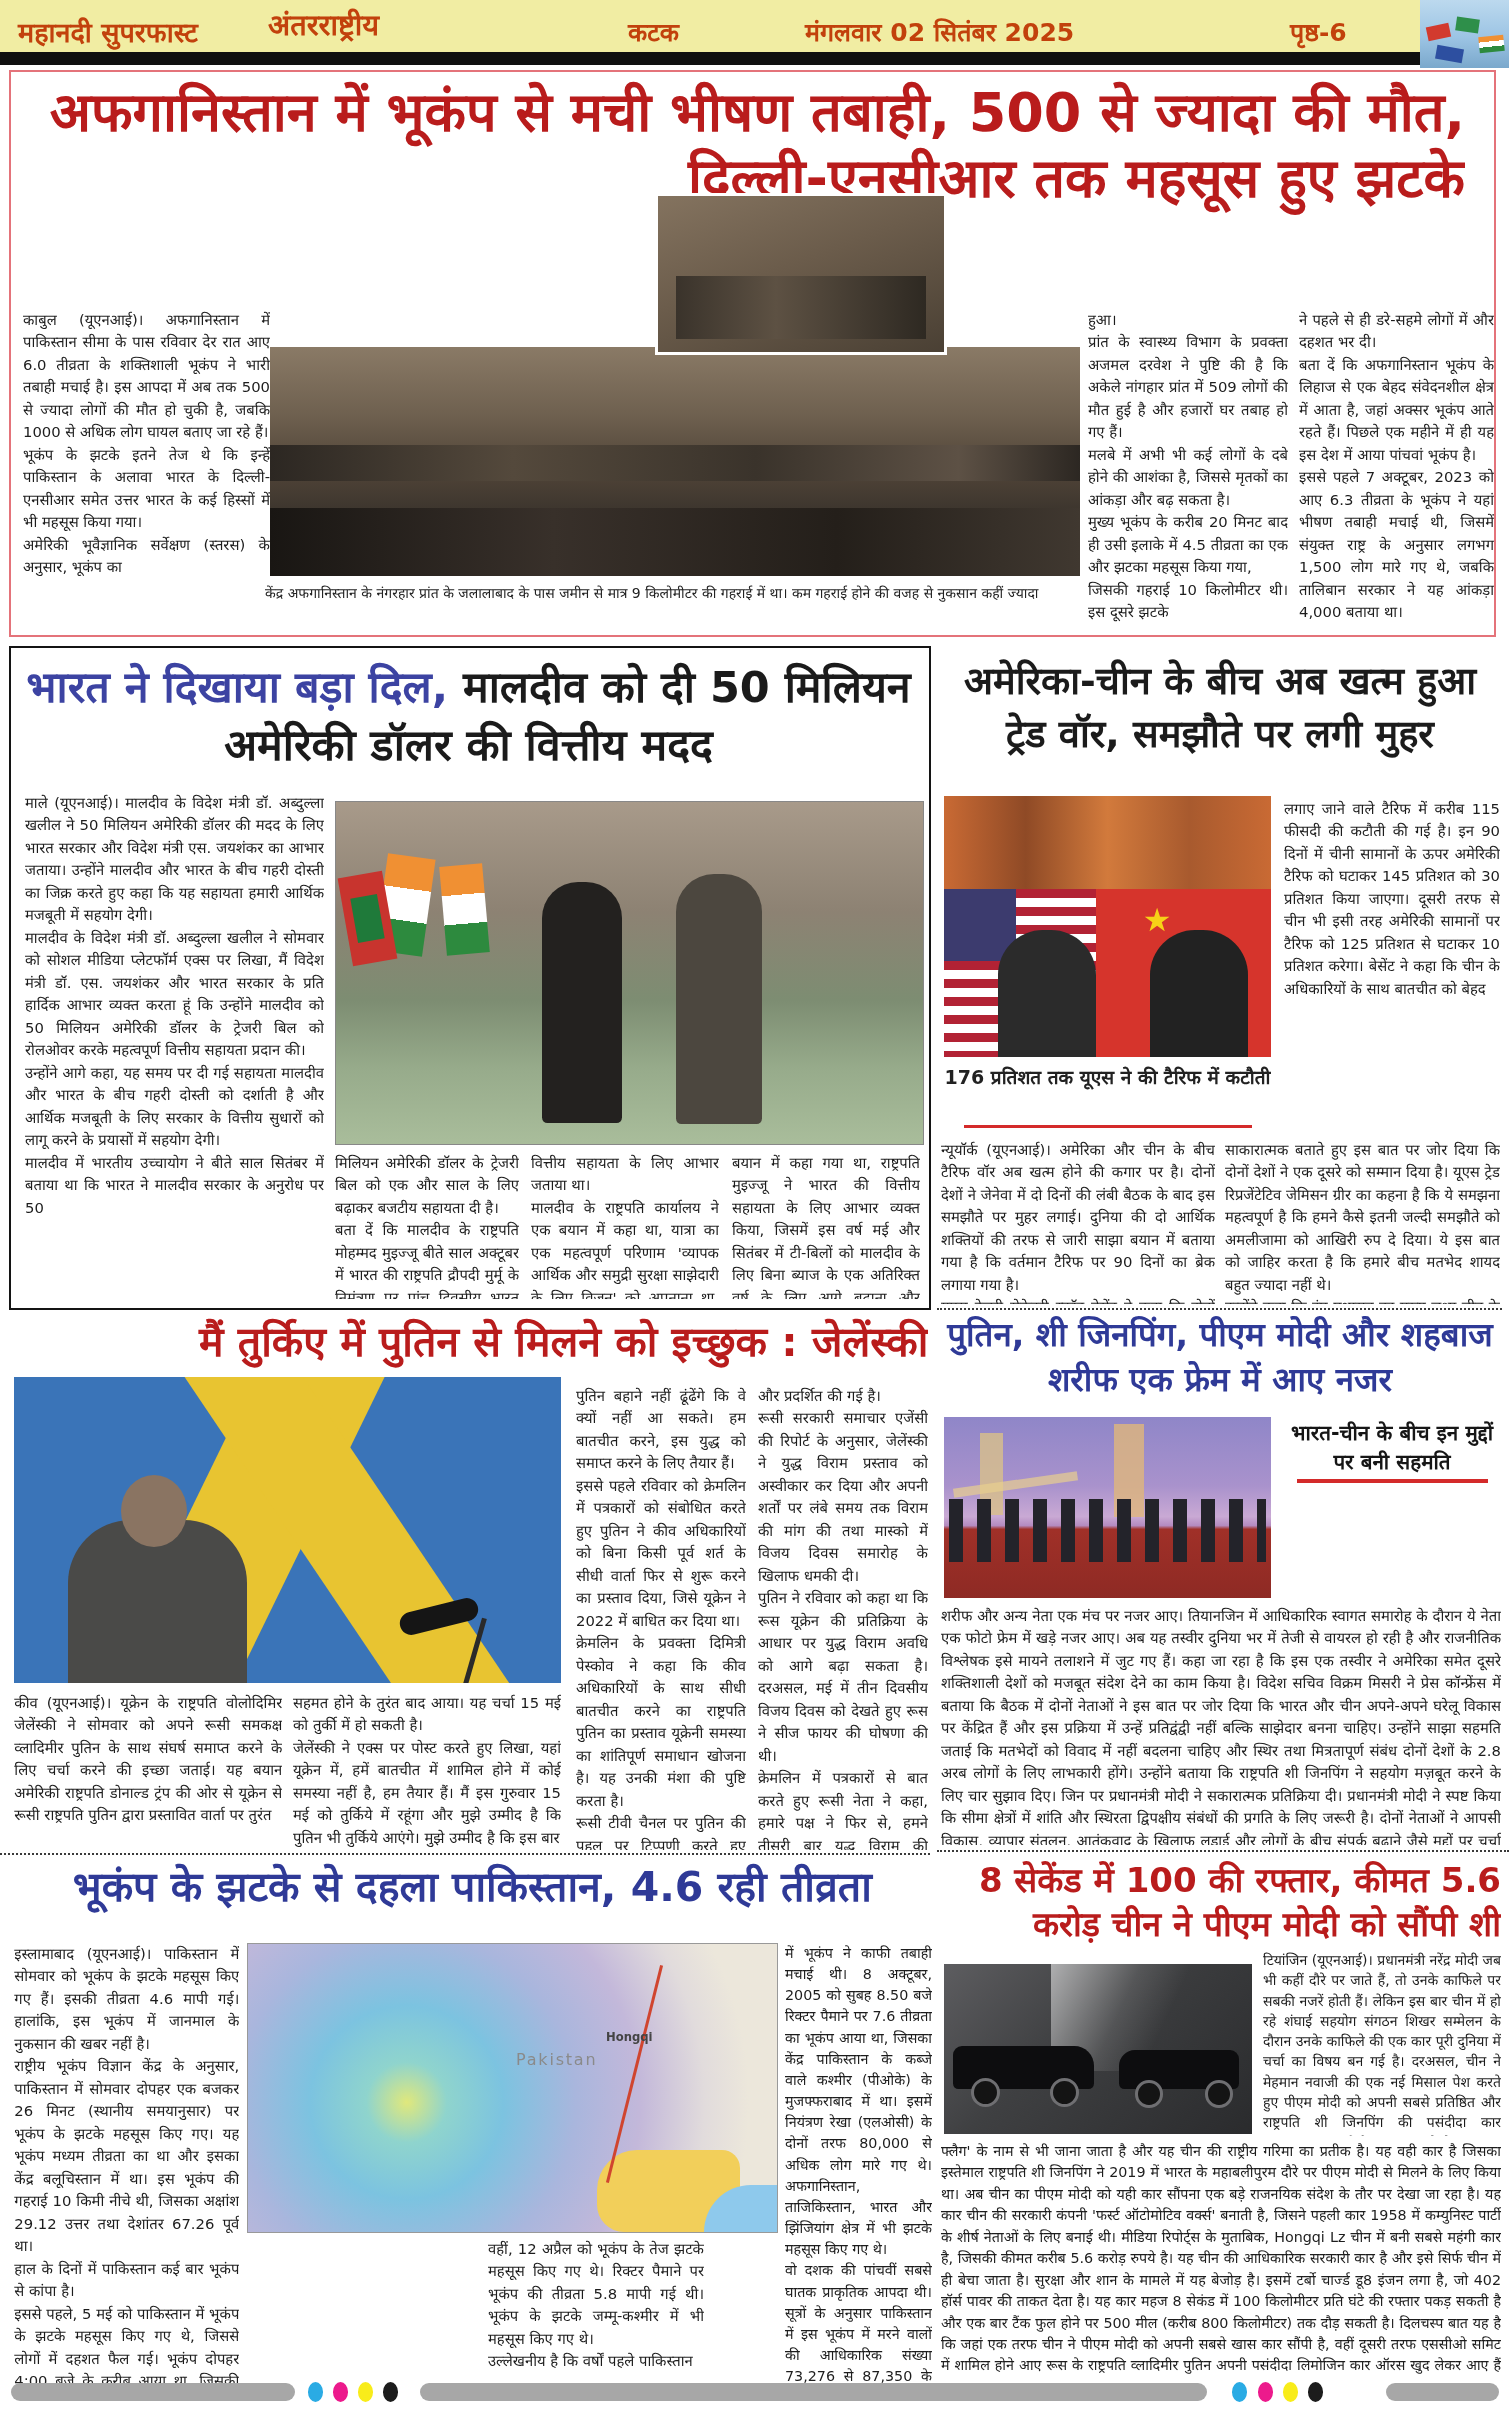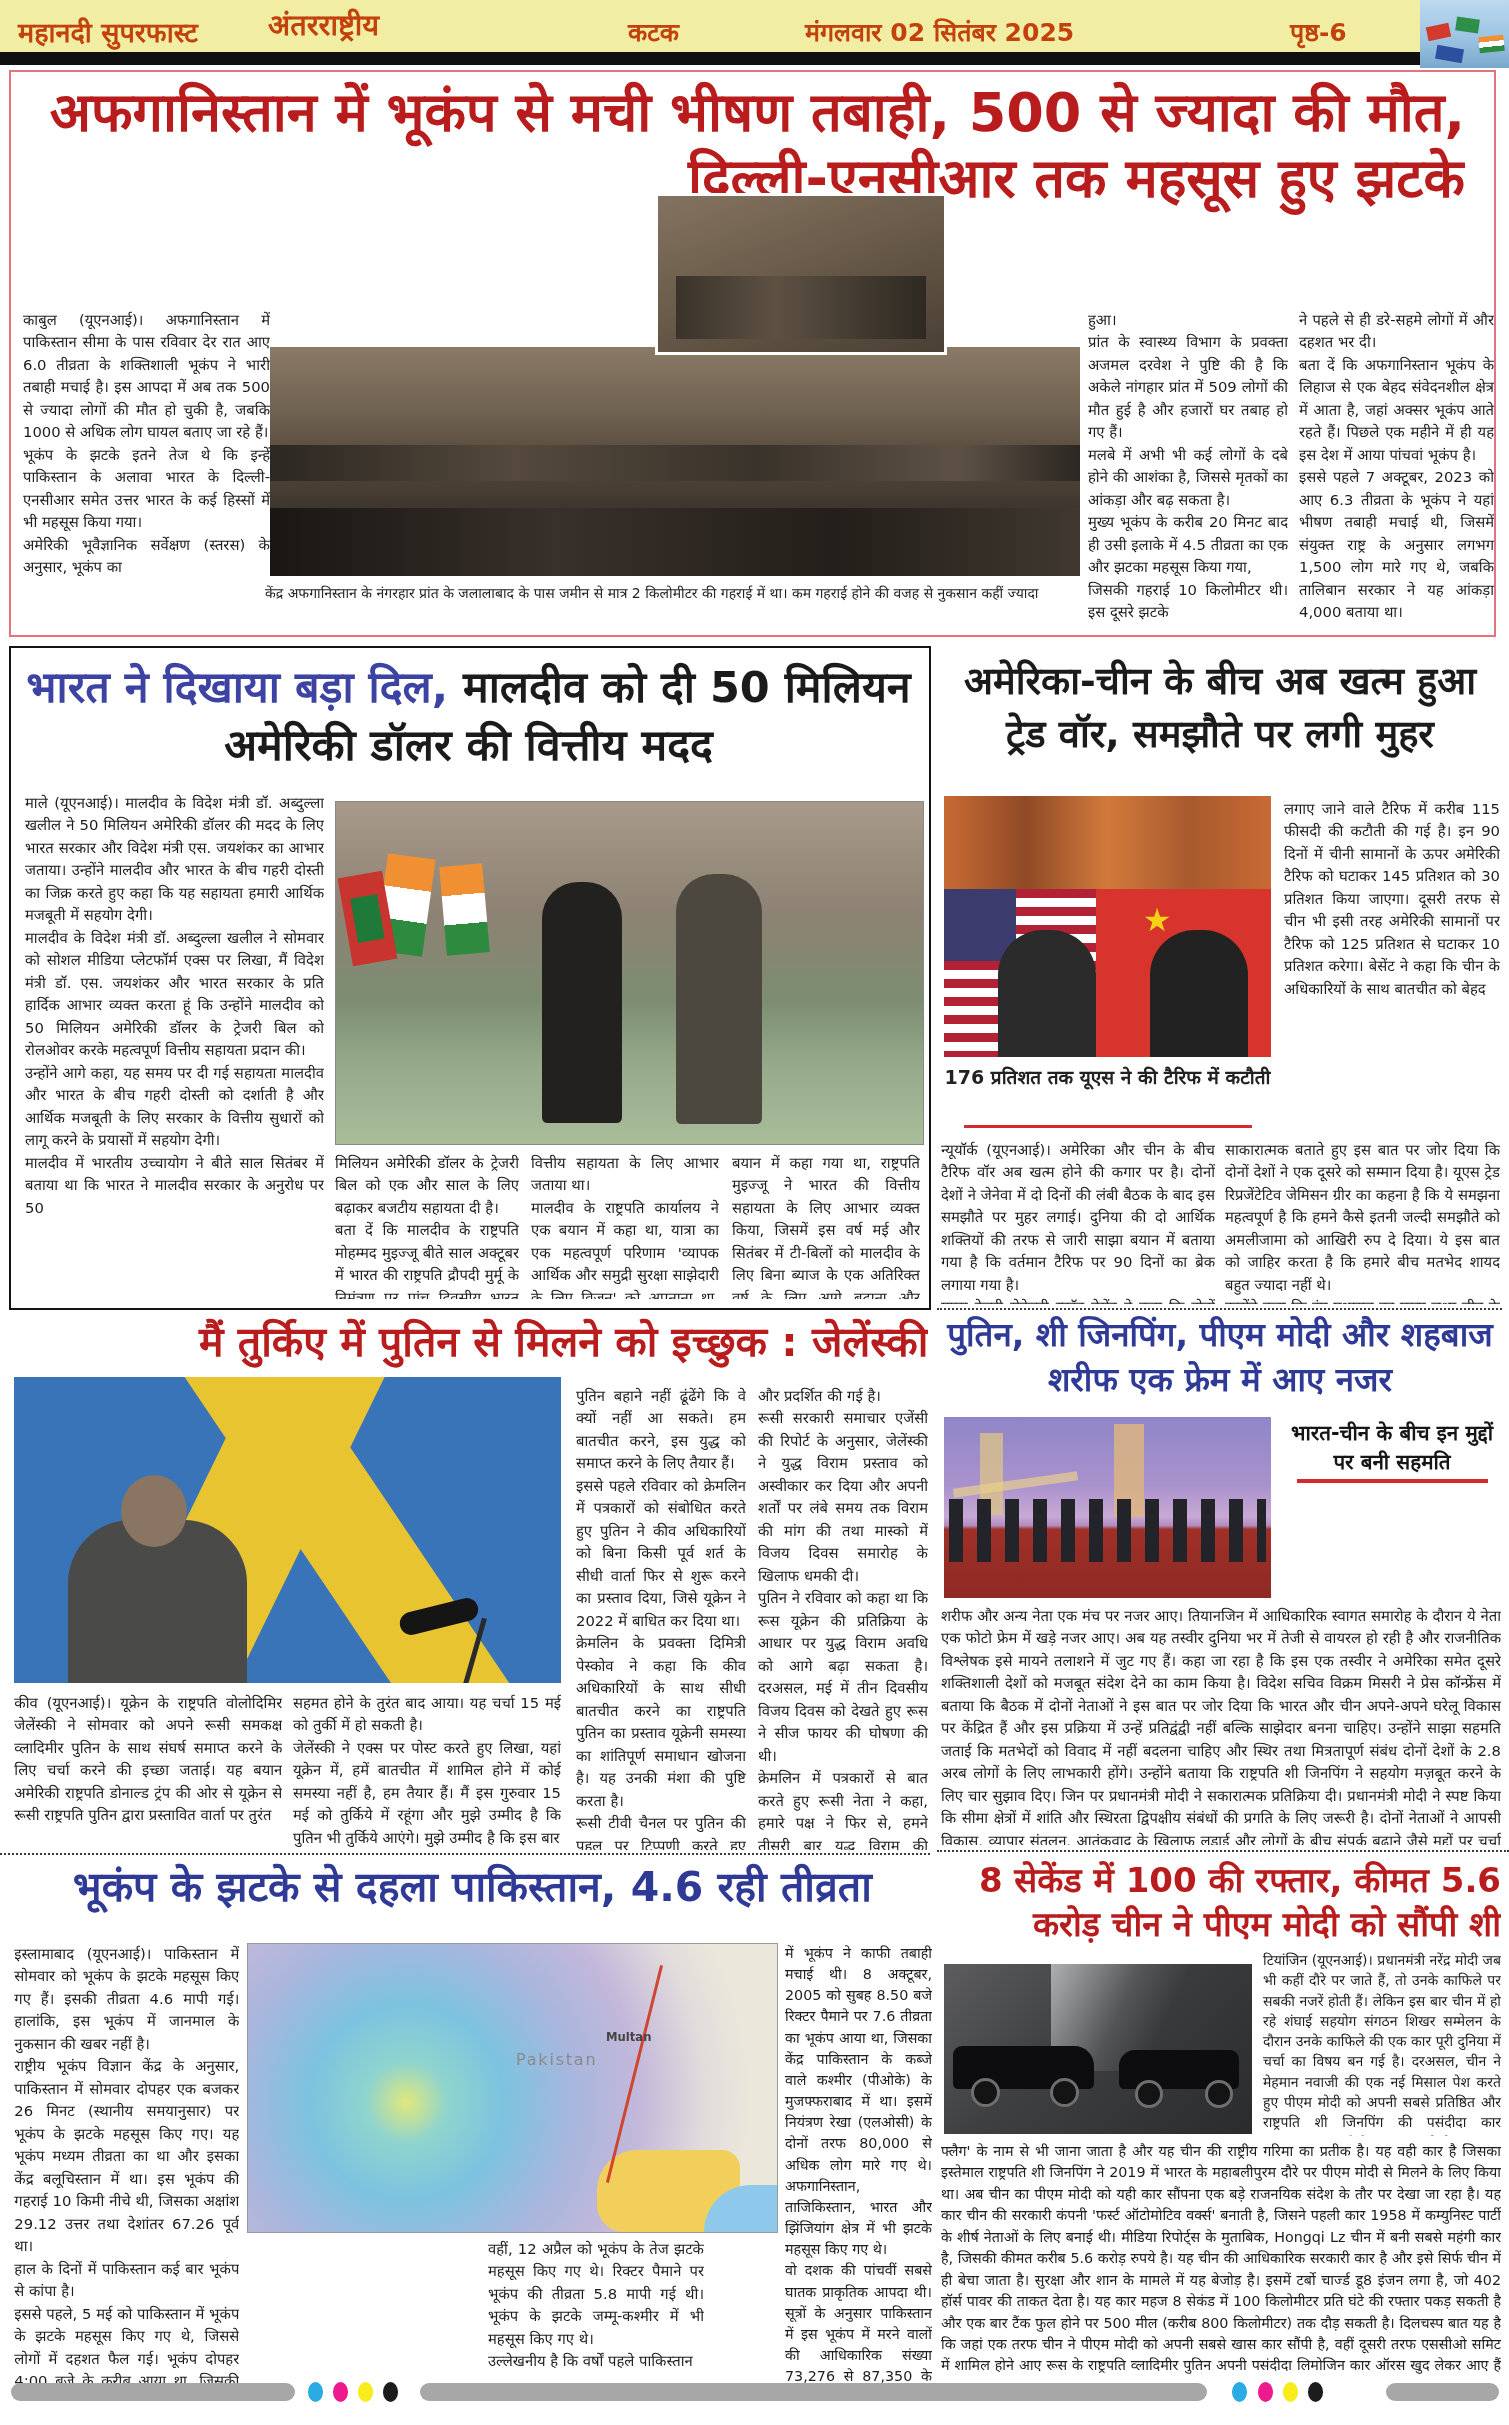--- a/index.html
+++ b/index.html
@@ -48,21 +48,21 @@
   </div>
 
   <div class="col" style="left:23px;top:309px;width:247px;height:324px;">काबुल (यूएनआई)। अफगानिस्तान में पाकिस्तान सीमा के पास रविवार देर रात आए 6.0 तीव्रता के शक्तिशाली भूकंप ने भारी तबाही मचाई है। इस आपदा में अब तक 500 से ज्यादा लोगों की मौत हो चुकी है, जबकि 1000 से अधिक लोग घायल बताए जा रहे हैं।
 भूकंप के झटके इतने तेज थे कि इन्हें पाकिस्तान के अलावा भारत के दिल्ली-एनसीआर समेत उत्तर भारत के कई हिस्सों में भी महसूस किया गया।
 अमेरिकी भूवैज्ञानिक सर्वेक्षण (स्तरस) के अनुसार, भूकंप का</div>
 
   <div class="photo" style="left:270px;top:347px;width:810px;height:229px;background:linear-gradient(180deg,#8a7a66 0%,#6e604f 30%,#4f4337 55%,#35302a 78%,#23201b 100%);">
     <div class="abs" style="left:0;top:98px;width:810px;height:36px;background:linear-gradient(90deg,#2c2722 0%,#54493c 30%,#3a332b 60%,#5d5145 85%,#2c2722 100%);"></div>
     <div class="abs" style="left:0;top:161px;width:810px;height:68px;background:linear-gradient(90deg,#191613,#38302a 35%,#241f1a 70%,#403830 100%);"></div>
   </div>
-  <div class="caption" style="left:265px;top:583px;width:817px;height:25px;font-size:14px;white-space:nowrap;">केंद्र अफगानिस्तान के नंगरहार प्रांत के जलालाबाद के पास जमीन से मात्र 2 किलोमीटर की गहराई में था। कम गहराई होने की वजह से नुकसान कहीं ज्यादा</div>
+  <div class="caption" style="left:265px;top:583px;width:817px;height:25px;font-size:14px;white-space:nowrap;">केंद्र अफगानिस्तान के नंगरहार प्रांत के जलालाबाद के पास जमीन से मात्र 9 किलोमीटर की गहराई में था। कम गहराई होने की वजह से नुकसान कहीं ज्यादा</div>
 
   <div class="col" style="left:1088px;top:309px;width:200px;height:324px;">हुआ।
 प्रांत के स्वास्थ्य विभाग के प्रवक्ता अजमल दरवेश ने पुष्टि की है कि अकेले नांगहार प्रांत में 509 लोगों की मौत हुई है और हजारों घर तबाह हो गए हैं।
 मलबे में अभी भी कई लोगों के दबे होने की आशंका है, जिससे मृतकों का आंकड़ा और बढ़ सकता है।
 मुख्य भूकंप के करीब 20 मिनट बाद ही उसी इलाके में 4.5 तीव्रता का एक और झटका महसूस किया गया,
 जिसकी गहराई 10 किलोमीटर थी। इस दूसरे झटके</div>
   <div class="col" style="left:1299px;top:309px;width:195px;height:324px;">ने पहले से ही डरे-सहमे लोगों में और दहशत भर दी।
 बता दें कि अफगानिस्तान भूकंप के लिहाज से एक बेहद संवेदनशील क्षेत्र में आता है, जहां अक्सर भूकंप आते रहते हैं। पिछले एक महीने में ही यह इस देश में आया पांचवां भूकंप है।
 इससे पहले 7 अक्टूबर, 2023 को आए 6.3 तीव्रता के भूकंप ने यहां भीषण तबाही मचाई थी, जिसमें संयुक्त राष्ट्र के अनुसार लगभग 1,500 लोग मारे गए थे, जबकि तालिबान सरकार ने यह आंकड़ा 4,000 बताया था।</div>
 
@@ -163,21 +163,21 @@
 हाल के दिनों में पाकिस्तान कई बार भूकंप से कांपा है।
 इससे पहले, 5 मई को पाकिस्तान में भूकंप के झटके महसूस किए गए थे, जिससे लोगों में दहशत फैल गई। भूकंप दोपहर 4:00 बजे के करीब आया था, जिसकी तीव्रता रिक्टर पैमाने पर 4.2 मापी गई थी।
 राष्ट्रीय भूकंप केंद्र के अनुसार, भूकंप</div>
 
   <div class="photo" style="left:247px;top:1943px;width:529px;height:288px;border:0.9px solid #999;background:#ece7db;">
     <div class="abs" style="left:0;top:0;width:529px;height:288px;background:radial-gradient(circle at 30% 55%, #e0e87c 0%, #8fd4cd 10%, #7cc3e0 24%, #a9b6dd 42%, #c3b8da 58%, rgba(205,198,222,0.35) 74%, rgba(205,198,222,0) 85%);"></div>
     <div class="abs" style="left:349px;top:206px;width:143px;height:82px;background:#f2cf5a;border-radius:40px 18px 0 27px;"></div>
     <div class="abs" style="left:456px;top:241px;width:73px;height:47px;background:#8ec9ec;border-radius:54px 0 0 0;"></div>
     <div class="abs" style="left:385px;top:18px;width:2.7px;height:224px;background:#d0452f;transform:rotate(14deg);"></div>
     <span class="abs" style="left:268px;top:106px;font-size:16px;color:#8a8a8a;letter-spacing:1.8px;">Pakistan</span>
-    <span class="abs" style="left:358px;top:86px;font-size:11.6px;color:#444;font-weight:bold;">Multan</span>
+    <span class="abs" style="left:358px;top:86px;font-size:11.6px;color:#444;font-weight:bold;">Hongqi</span>
   </div>
 
   <div class="col" style="left:785px;top:1943px;width:147px;height:442px;font-size:14.3px;line-height:1.48;">में भूकंप ने काफी तबाही मचाई थी। 8 अक्टूबर, 2005 को सुबह 8.50 बजे रिक्टर पैमाने पर 7.6 तीव्रता का भूकंप आया था, जिसका केंद्र पाकिस्तान के कब्जे वाले कश्मीर (पीओके) के मुजफ्फराबाद में था। इसमें नियंत्रण रेखा (एलओसी) के दोनों तरफ 80,000 से अधिक लोग मारे गए थे। अफगानिस्तान, ताजिकिस्तान, भारत और झिंजियांग क्षेत्र में भी झटके महसूस किए गए थे।
 वो दशक की पांचवीं सबसे घातक प्राकृतिक आपदा थी। सूत्रों के अनुसार पाकिस्तान में इस भूकंप में मरने वालों की आधिकारिक संख्या 73,276 से 87,350 के बीच थी, जबकि कुछ अनुमानों के अनुसार मृतकों की संख्या 1,00,000 से भी ज्यादा थी।</div>
   <div class="col" style="left:488px;top:2238px;width:216px;height:147px;">वहीं, 12 अप्रैल को भूकंप के तेज झटके महसूस किए गए थे। रिक्टर पैमाने पर भूकंप की तीव्रता 5.8 मापी गई थी। भूकंप के झटके जम्मू-कश्मीर में भी महसूस किए गए थे।
 उल्लेखनीय है कि वर्षों पहले पाकिस्तान</div>
 
   <div class="hl red" style="left:941px;top:1859px;width:560px;height:86px;font-size:34px;line-height:1.28;">8 सेकेंड में 100 की रफ्तार, कीमत 5.6 करोड़ चीन ने पीएम मोदी को सौंपी शी जिनपिंग की फेवरेट 'रेड फ्लैग' कार</div>
 
   <div class="photo" style="left:944px;top:1964px;width:308px;height:170px;background:linear-gradient(135deg,#5d5d60 0%,#3f4042 40%,#2a2b2d 100%);">

